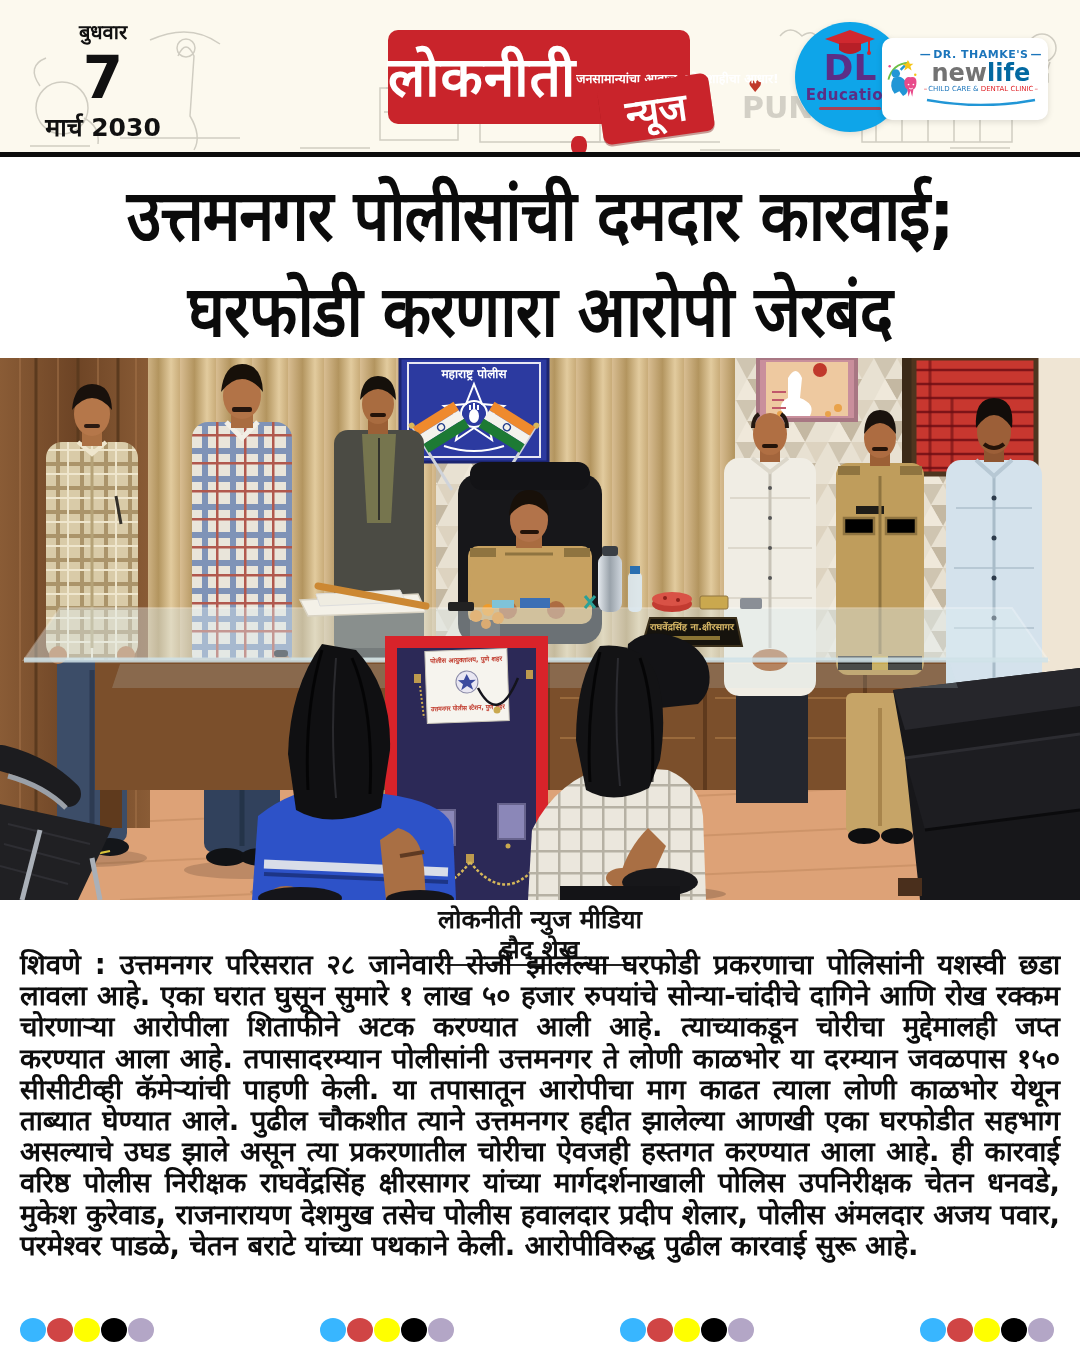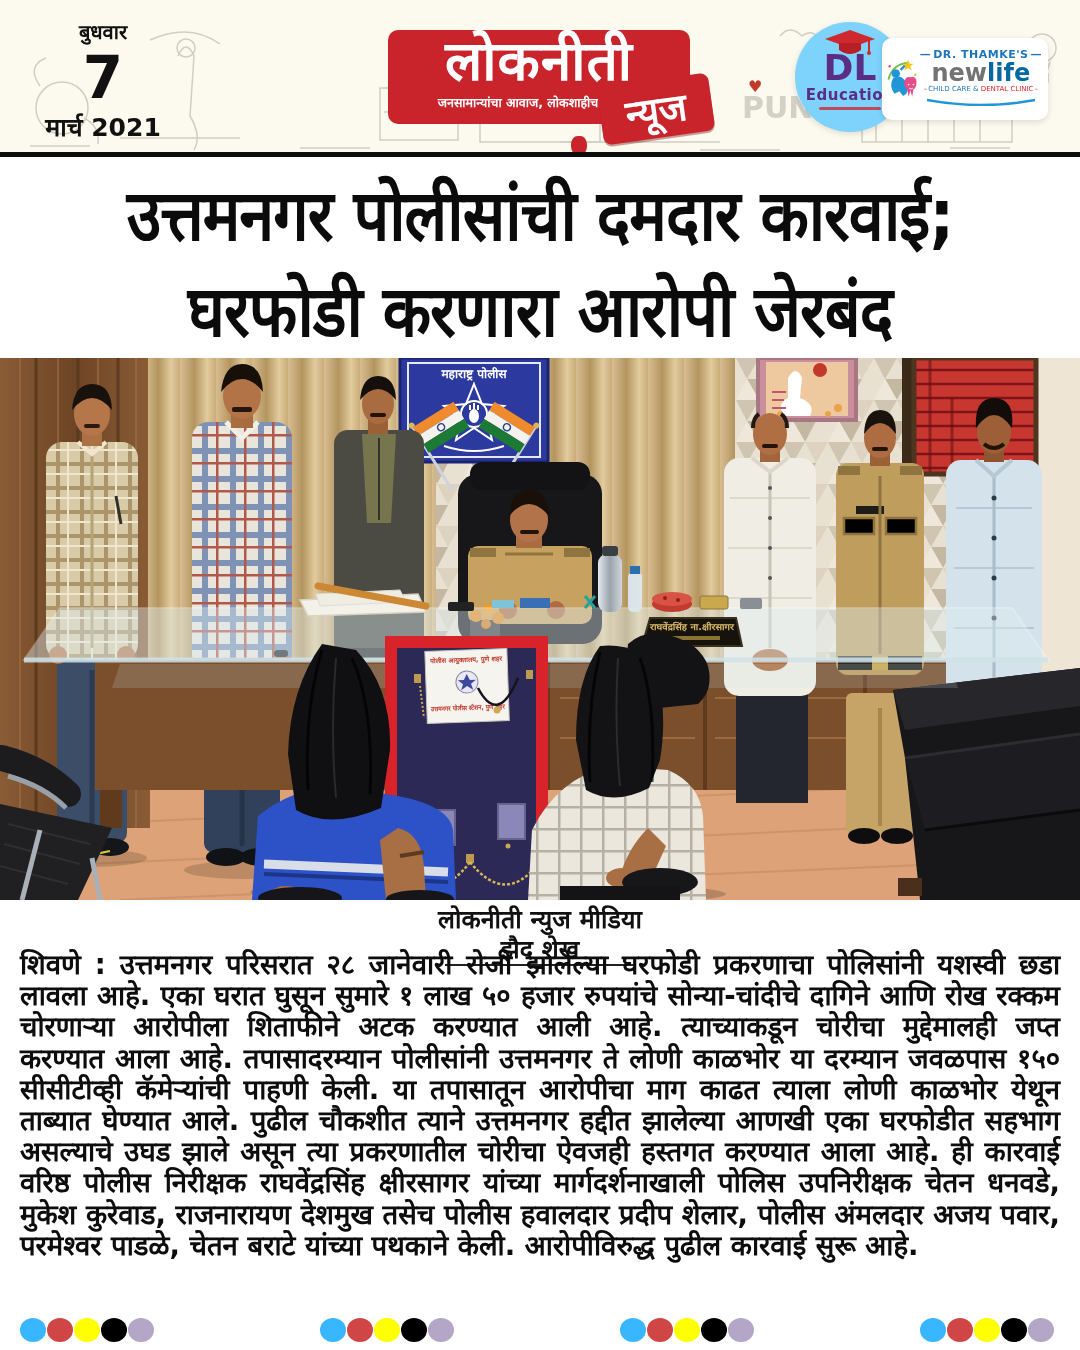--- a/index.html
+++ b/index.html
@@ -9,29 +9,29 @@
   .header{position:absolute;left:0;top:0;width:1080px;height:152px;background:#fcf9ee;overflow:hidden;}
   .header-art{position:absolute;left:0;top:0;}
   .hdr-divider{position:absolute;left:0;top:152px;width:1080px;height:5px;background:#0c0c0c;}
   .date-block{position:absolute;left:28px;top:18px;width:150px;text-align:center;color:#111;}
   .date-weekday{font-size:20px;font-weight:bold;}
   .date-day{font-size:58px;font-weight:bold;line-height:58px;margin:4px 0 2px;}
   .date-month{font-size:25px;font-weight:bold;}
   
   .logo{position:absolute;left:385px;top:24px;width:340px;height:130px;}
   .logo-main{position:absolute;left:3px;top:6px;width:302px;height:94px;background:#c9242b;border-radius:10px;
-             display:flex;flex-direction:column;align-items:center;justify-content:flex-start;}
+             display:flex;flex-direction:row;align-items:center;justify-content:flex-start;}
   .logo-title{color:#fff;font-size:55px;font-weight:bold;line-height:62px;letter-spacing:1px;}
   .logo-tagline{color:#fff;font-size:12.5px;font-weight:bold;margin-top:2px;white-space:nowrap;}
   .logo-sub{position:absolute;left:215px;top:56px;width:112px;height:58px;background:#c9242b;border-radius:8px;
             transform:rotate(-8deg);display:flex;align-items:center;justify-content:center;
             color:#fff;font-size:38px;font-weight:bold;box-shadow:0 2px 0 rgba(120,20,20,.4);}
   .logo-drop{position:absolute;left:186px;top:112px;width:16px;height:20px;background:#c9242b;border-radius:50% 50% 60% 60%;}
   
-  .dl-logo{position:absolute;left:795px;top:22px;width:110px;height:110px;background:#7dd3fc;border-radius:50%;
+  .dl-logo{position:absolute;left:795px;top:22px;width:110px;height:110px;background:#0ea5e9;border-radius:50%;
            box-shadow:0 2px 6px rgba(0,0,0,.12);text-align:center;}
   .dl-name{color:#5b2e86;font-size:36px;font-weight:bold;line-height:36px;margin-top:28px;}
   .dl-sub{color:#5b2e86;font-size:15px;font-weight:bold;letter-spacing:.5px;}
   .dl-tagline-bar{width:62px;height:3px;background:#d0282f;margin:3px auto 0;border-radius:2px;opacity:.8;}
   .dl-cap{position:absolute;left:30px;top:8px;}
   .newlife{position:absolute;left:882px;top:38px;width:166px;height:82px;background:#fff;border-radius:10px;
            box-shadow:0 2px 6px rgba(0,0,0,.12);display:flex;align-items:center;padding:0 4px;box-sizing:border-box;}
   .nl-text{flex:1;text-align:center;line-height:1;}
   .nl-top{font-size:11px;font-weight:bold;color:#1b75bb;letter-spacing:.5px;white-space:nowrap;}
   .nl-top:before,.nl-top:after{content:"—";color:#1b75bb;margin:0 2px;}
@@ -91,21 +91,21 @@
       <path d="M780,36 q10,-12 22,0 q12,-8 16,4"></path>
       <path d="M30,146 h60 M300,148 h70 M700,150 h80 M950,148 h60"></path>
     </g>
     <text x="742" y="118" font-size="30" font-weight="bold" fill="#d3d0c6">PUNE</text>
     <text x="748" y="92" font-size="16" fill="#c0392b">♥</text>
   </svg>
 
   <div class="date-block">
     <div class="date-weekday">बुधवार</div>
     <div class="date-day">7</div>
-    <div class="date-month">मार्च 2021</div>
+    <div class="date-month">मार्च 2030</div>
   </div>
 
   <div class="logo">
     <div class="logo-main">
       <div class="logo-title">लोकनीती</div>
       <div class="logo-tagline">जनसामान्यांचा आवाज, लोकशाहीचा आधार!</div>
     </div>
     <div class="logo-sub">न्यूज</div>
     <div class="logo-drop"></div>
   </div>

